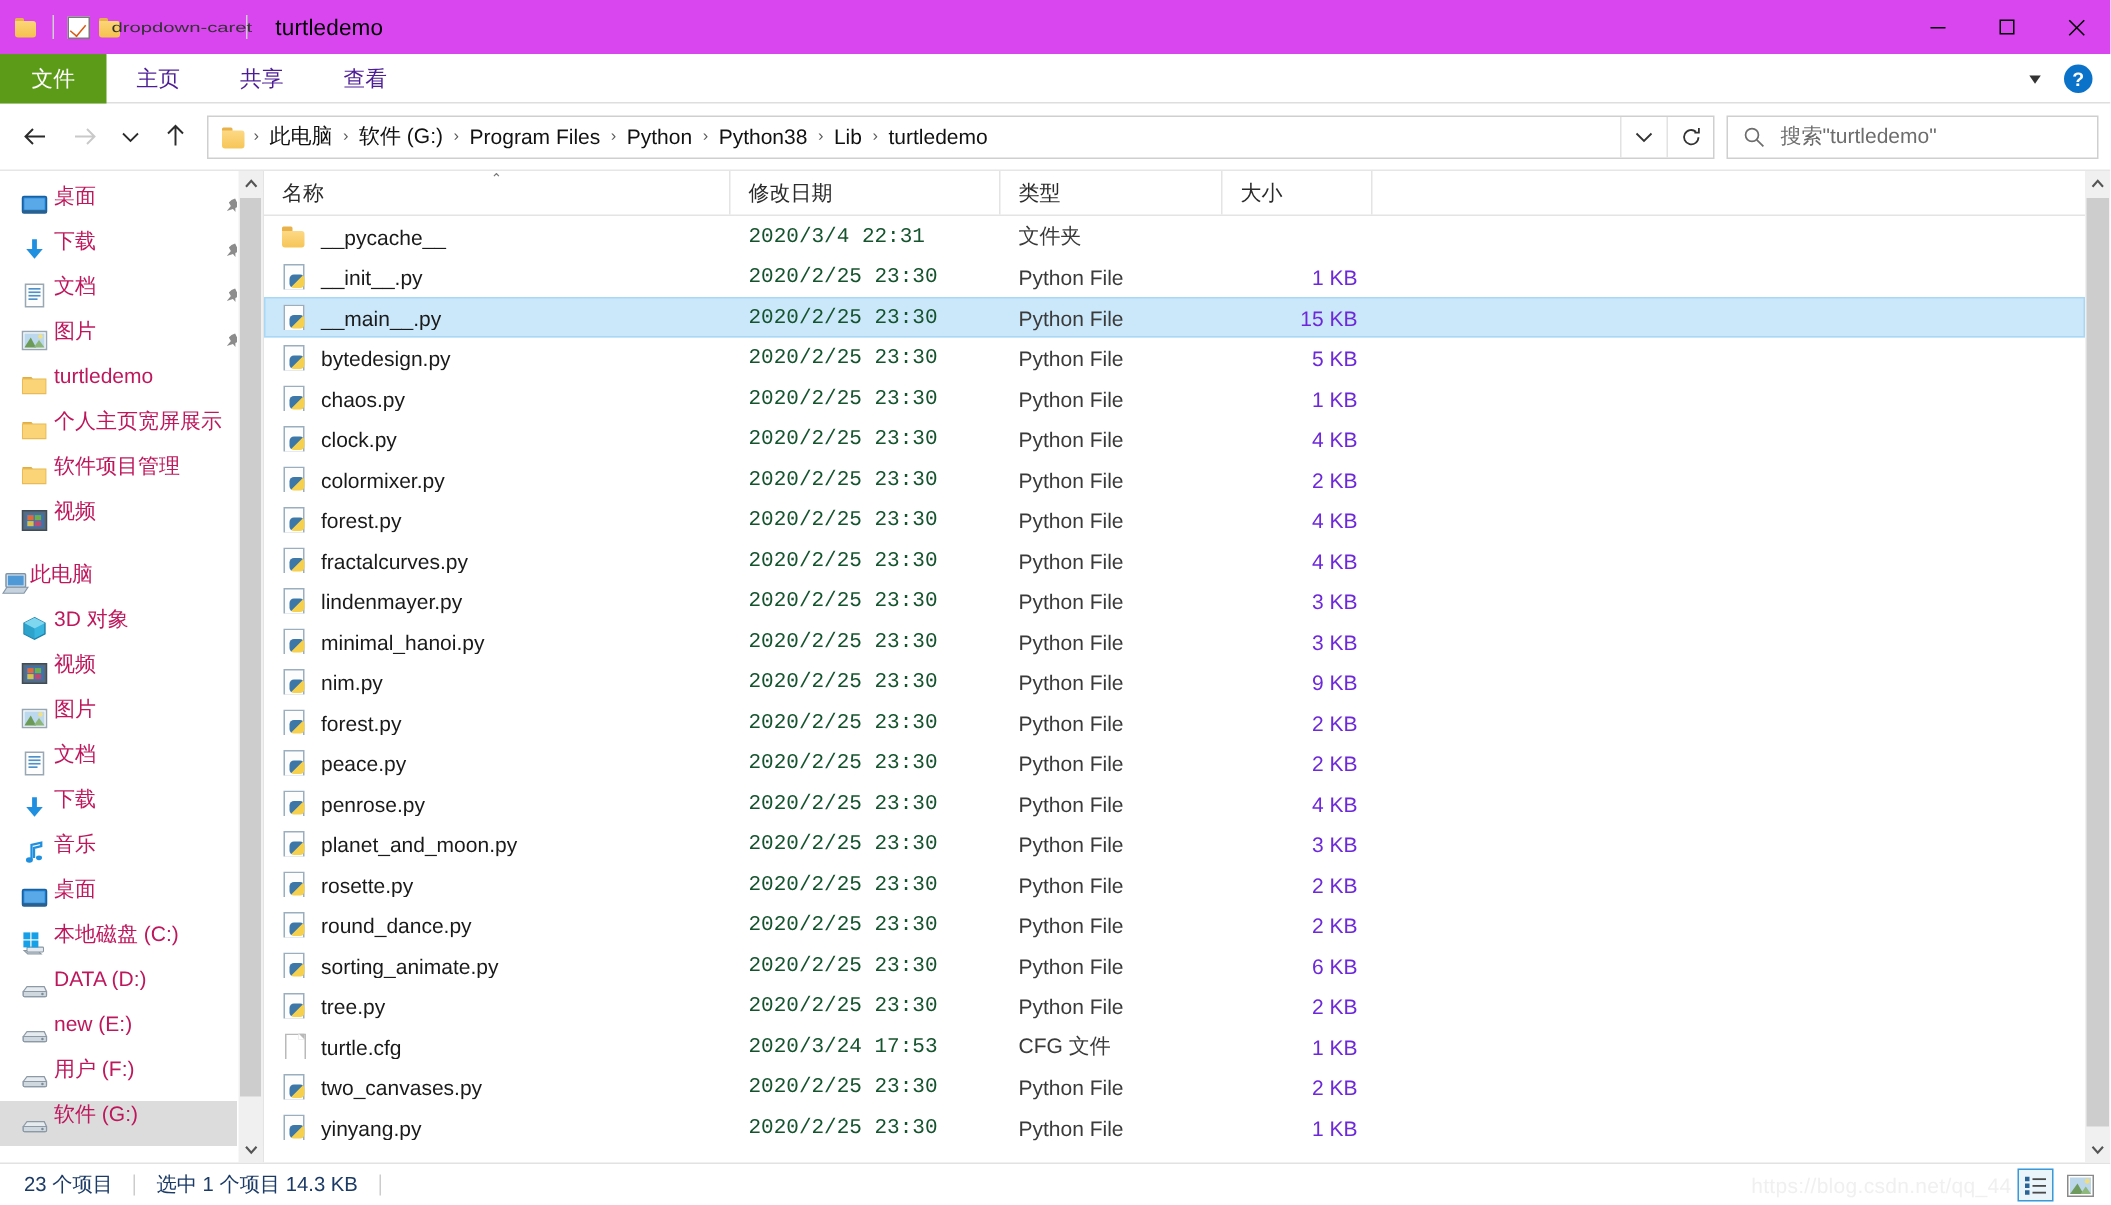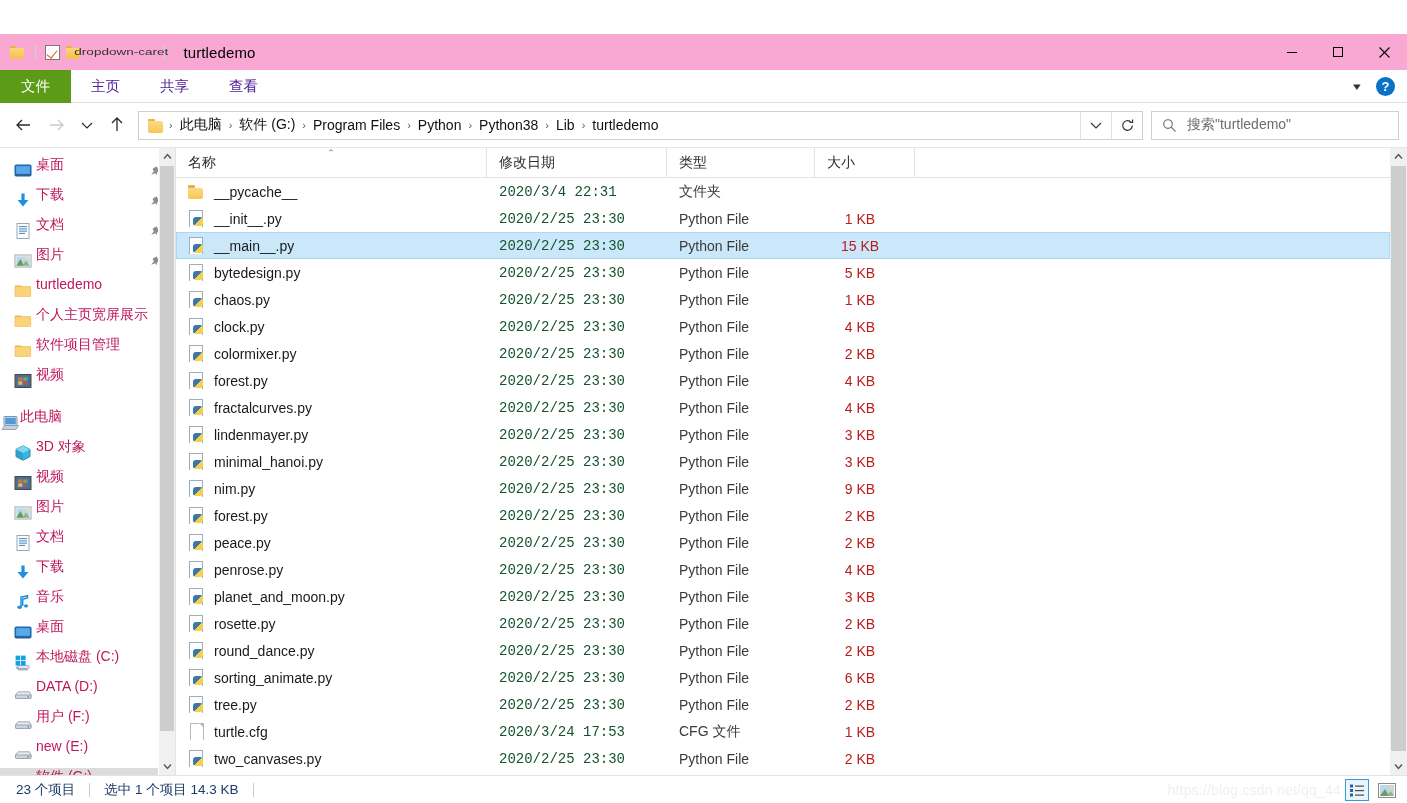--- a/index.html
+++ b/index.html
@@ -18,23 +18,22 @@
     display: flex;
     flex-direction: column;
   }
 
   
   .titlebar {
     height: 36px;
     flex: 0 0 36px;
     display: flex;
     align-items: flex-end;
-    background: #f9a8d4;
+    background: #d946ef;
     position: relative;
-    margin-top: 34px;
   }
   .qat {
     display: flex;
     align-items: center;
     padding-left: 10px;
     gap: 6px;
     height: 36px;
   }
   .qat-sep {
     width: 1px; height: 16px; background: #cfcfcf; margin: 0 3px;
@@ -282,22 +281,22 @@
     outline-offset: -1px;
   }
   .cell-name {
     width: 311px; flex: 0 0 311px;
     display: flex; align-items: center; gap: 9px;
     padding-left: 12px;
     overflow: hidden;
   }
   .cell-date { width: 180px; flex: 0 0 180px; padding-left: 12px; color: #14532d; font-family: Liberation Mono, monospace; }
   .cell-type { width: 148px; flex: 0 0 148px; padding-left: 12px; color: #3a3a3a; }
-  .cell-size { width: 100px; flex: 0 0 100px; padding-right: 10px; text-align: center;
-               color: #b91c1c; display: block; }
+  .cell-size { width: 100px; flex: 0 0 100px; padding-right: 10px; text-align: right;
+               color: #6d28d9; display: block; }
 
   
   .ls-sbar {
     position: absolute; right: 0; top: 0; bottom: 0; width: 17px;
     background: #f0f0f0;
   }
   .ls-thumb {
     position: absolute; left: 1px; right: 1px;
     background: #cdcdcd;
   }
@@ -654,29 +653,29 @@
                 <circle cx="14.3" cy="12.7" r="0.85" fill="#7c8b98"></circle>
               </svg></span>
             <span class="lbl">DATA (D:)</span>
           </div>
           <div class="sb-item">
             <span class="sb-ico"><svg width="18" height="18" viewBox="0 0 18 18">
                 <path d="M1.5 11 L4 7.8 L15.5 7.8 L17 11 L17 13.6 Q17 14.4 16.2 14.4 L2.3 14.4 Q1.5 14.4 1.5 13.6 Z" fill="#e6ebef" stroke="#8d9aa6" stroke-width="0.8"></path>
                 <path d="M1.5 11 L17 11 L17 13.6 Q17 14.4 16.2 14.4 L2.3 14.4 Q1.5 14.4 1.5 13.6 Z" fill="#cfd8df" stroke="#8d9aa6" stroke-width="0.8"></path>
                 <circle cx="14.3" cy="12.7" r="0.85" fill="#7c8b98"></circle>
               </svg></span>
-            <span class="lbl">用户 (F:)</span>
+            <span class="lbl">new (E:)</span>
           </div>
           <div class="sb-item">
             <span class="sb-ico"><svg width="18" height="18" viewBox="0 0 18 18">
                 <path d="M1.5 11 L4 7.8 L15.5 7.8 L17 11 L17 13.6 Q17 14.4 16.2 14.4 L2.3 14.4 Q1.5 14.4 1.5 13.6 Z" fill="#e6ebef" stroke="#8d9aa6" stroke-width="0.8"></path>
                 <path d="M1.5 11 L17 11 L17 13.6 Q17 14.4 16.2 14.4 L2.3 14.4 Q1.5 14.4 1.5 13.6 Z" fill="#cfd8df" stroke="#8d9aa6" stroke-width="0.8"></path>
                 <circle cx="14.3" cy="12.7" r="0.85" fill="#7c8b98"></circle>
               </svg></span>
-            <span class="lbl">new (E:)</span>
+            <span class="lbl">用户 (F:)</span>
           </div>
           <div class="sb-item sel">
             <span class="sb-ico"><svg width="18" height="18" viewBox="0 0 18 18">
                 <path d="M1.5 11 L4 7.8 L15.5 7.8 L17 11 L17 13.6 Q17 14.4 16.2 14.4 L2.3 14.4 Q1.5 14.4 1.5 13.6 Z" fill="#e6ebef" stroke="#8d9aa6" stroke-width="0.8"></path>
                 <path d="M1.5 11 L17 11 L17 13.6 Q17 14.4 16.2 14.4 L2.3 14.4 Q1.5 14.4 1.5 13.6 Z" fill="#cfd8df" stroke="#8d9aa6" stroke-width="0.8"></path>
                 <circle cx="14.3" cy="12.7" r="0.85" fill="#7c8b98"></circle>
               </svg></span>
             <span class="lbl">软件 (G:)</span>
           </div>
         </div>

